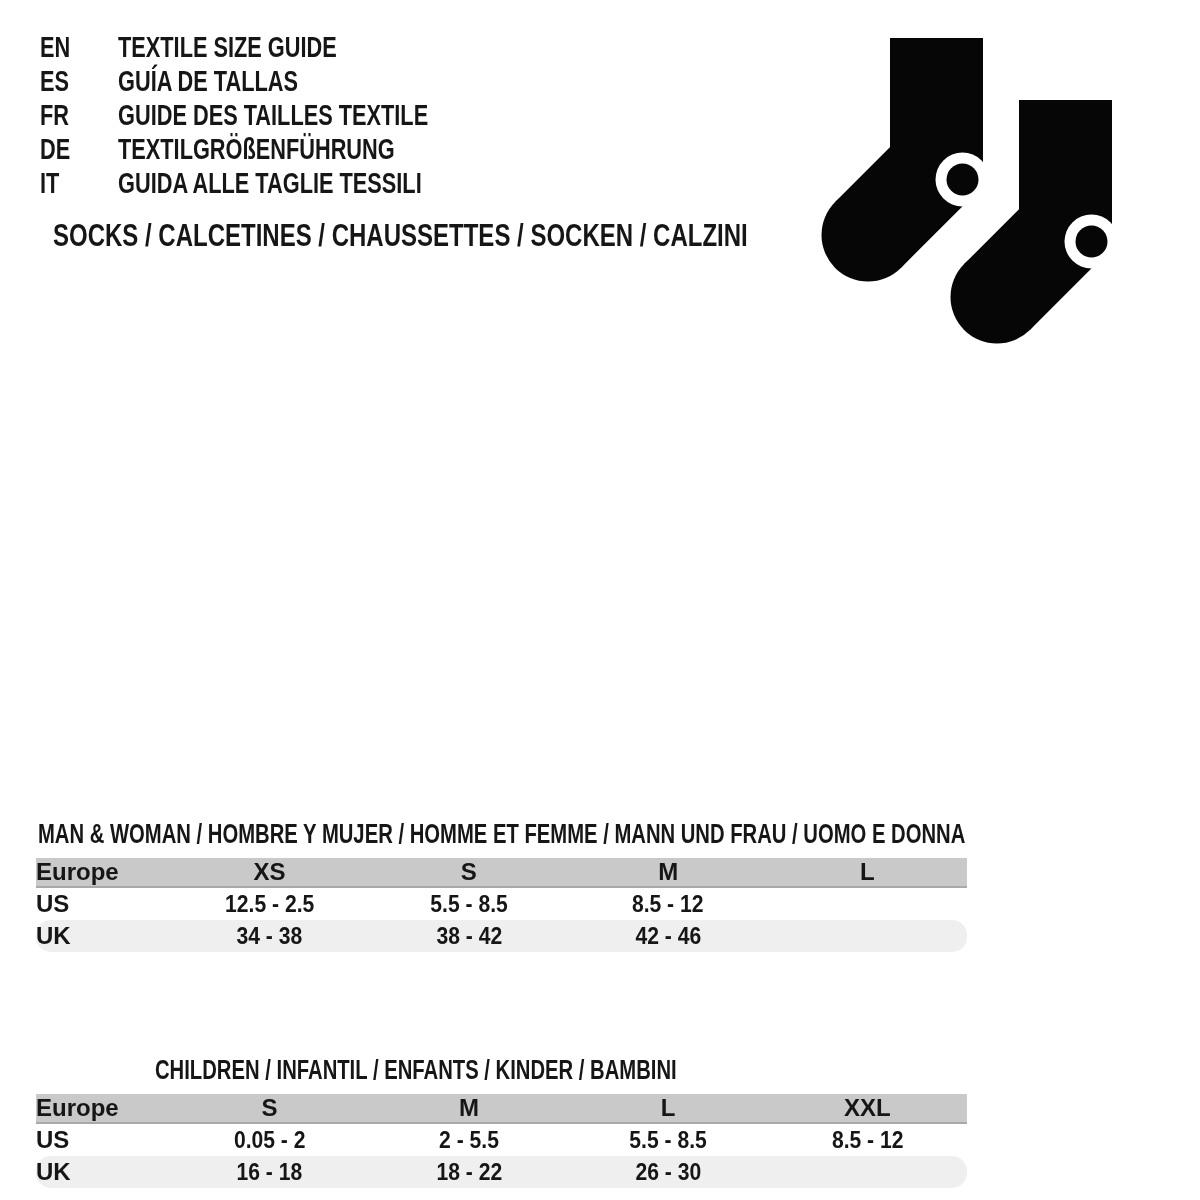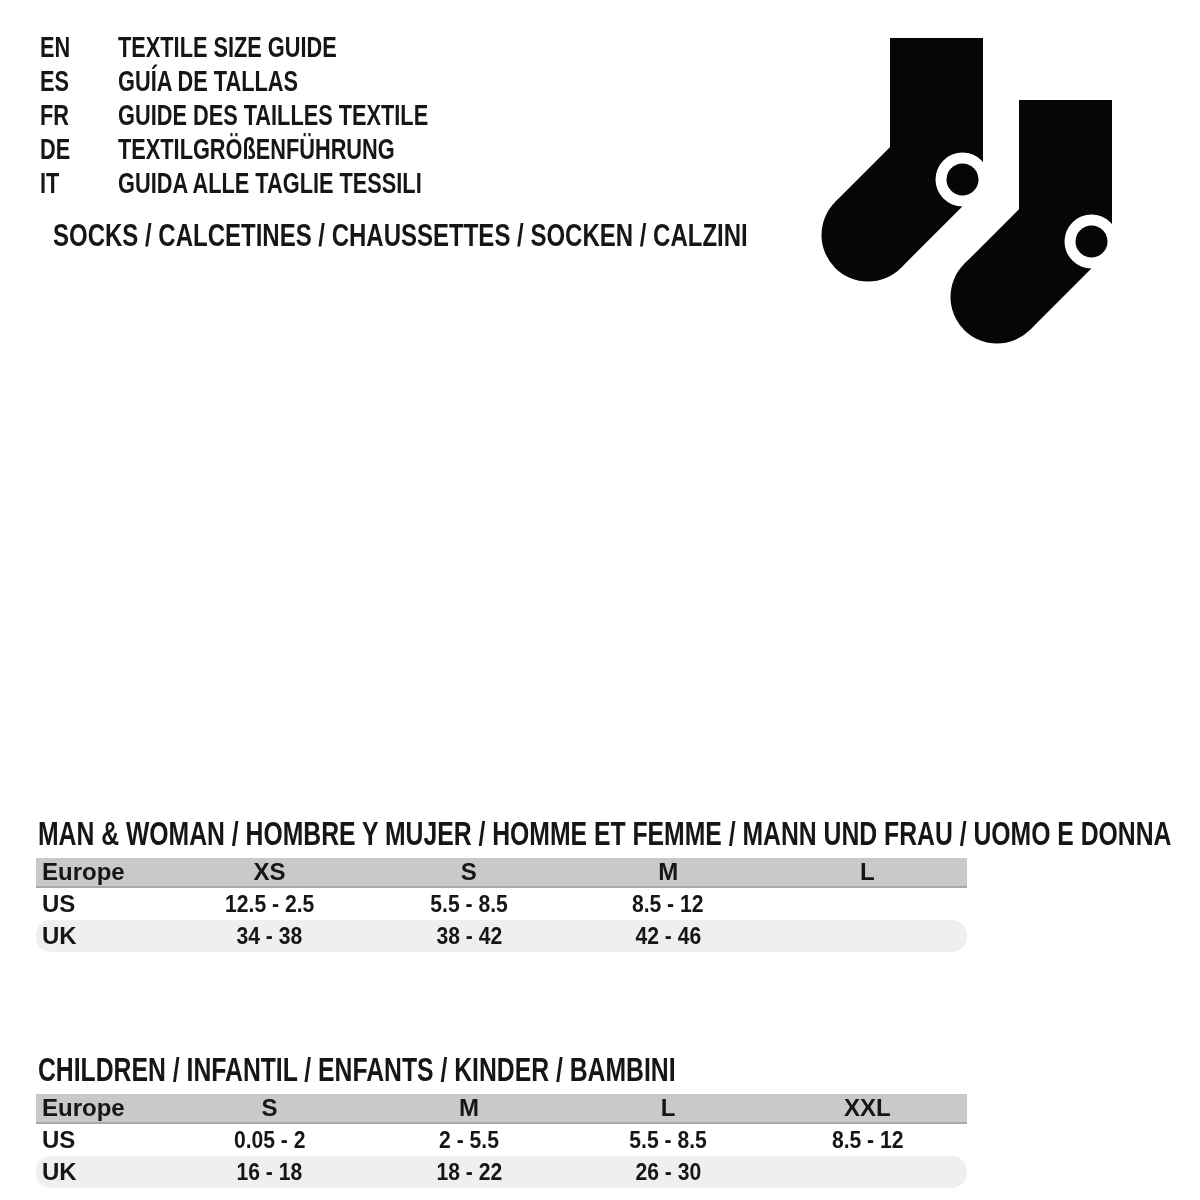--- a/index.html
+++ b/index.html
@@ -2,48 +2,49 @@
 <html style="--page-bg: #ffffff; --ink: #161616; --sock: #060606; --table-header-bg: #c9c9c9; --table-header-edge: #a9a9a9; --table-alt-row-bg: #efefef;"><head>
 <meta charset="utf-8">
 <style>
   html,body { margin:0; padding:0; }
   .canvas {
     position:relative; width:1200px; height:1200px; overflow:hidden;
     background:var(--page-bg,#ffffff);
     color:var(--ink,#141414);
     font-family:"Liberation Sans","DejaVu Sans",sans-serif;
     font-weight:bold;
+    text-align:center;
   }
   
   .cx { display:inline-block; transform:scaleX(.75); transform-origin:0 50%; white-space:nowrap; }
   .num { display:inline-block; transform:scaleX(.88); transform-origin:center; white-space:nowrap; }
 
   
   .lang-list { position:absolute; left:40px; top:30px; }
   .lang-row { position:relative; height:34px; font-size:29px; line-height:34px; }
   .lang-code { position:absolute; left:0; top:0; }
   .lang-label { position:absolute; left:78px; top:0; }
 
   
   .category-line { position:absolute; left:53px; top:219px; font-size:32px; line-height:32px; }
 
   
   .socks-icon { position:absolute; left:815px; top:30px; width:300px; height:345px; }
 
   
   .size-table { position:absolute; left:36px; width:931px; }
-  .table-title { height:44px; line-height:40px; font-size:33px; padding-left:2px; }
+  .table-title { height:44px; line-height:40px; font-size:27px; padding-left:2px; }
   .tgrid { width:931px; }
   .trow { display:grid; grid-template-columns:134px 1fr 1fr 1fr 1fr; align-items:stretch; }
   .thead { height:30px; background:var(--table-header-bg,#c9c9c9);
            border-bottom:2px solid var(--table-header-edge,#a9a9a9); box-sizing:border-box; }
   .tdata { height:32px; }
   .row-alt { background:var(--table-alt-row-bg,#efefef);border-radius:15px; }
   .cell { display:flex; align-items:center; justify-content:center; font-size:24px; }
-  .cell.first { justify-content:flex-start; padding-left:6px; }
+  .cell.first { justify-content:flex-start; padding-left:0; }
   #table-adult { top:814px; }
   #table-children { top:1021px;margin-top:29px; }
 </style>
 </head>
 <body>
 
 <div class="canvas">
 
   <div class="lang-list">
     <div class="lang-row">

